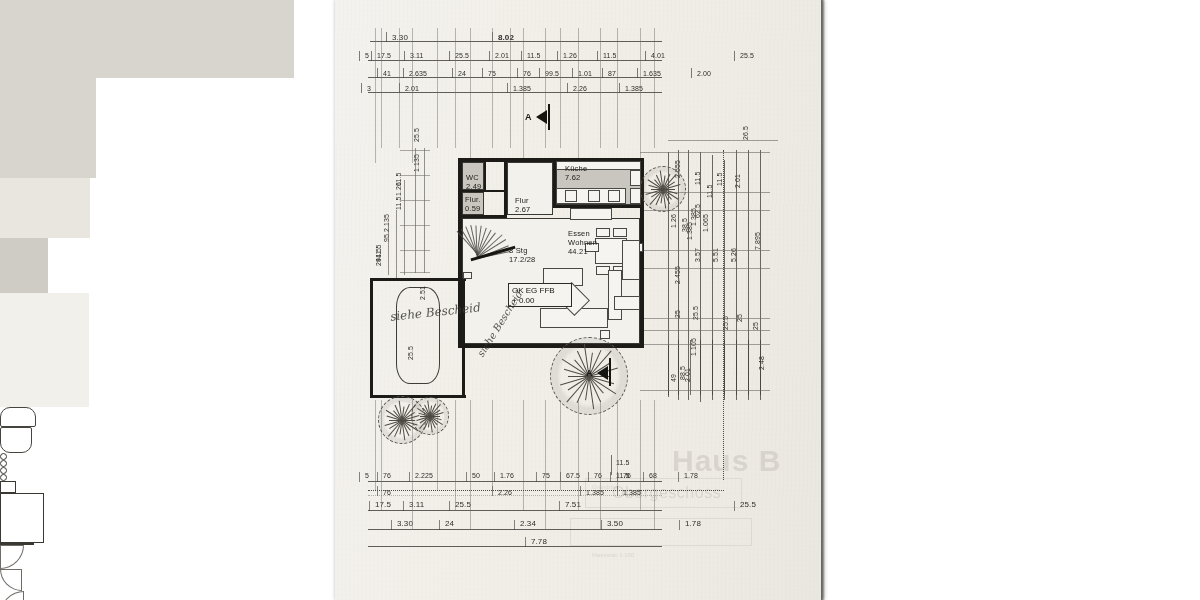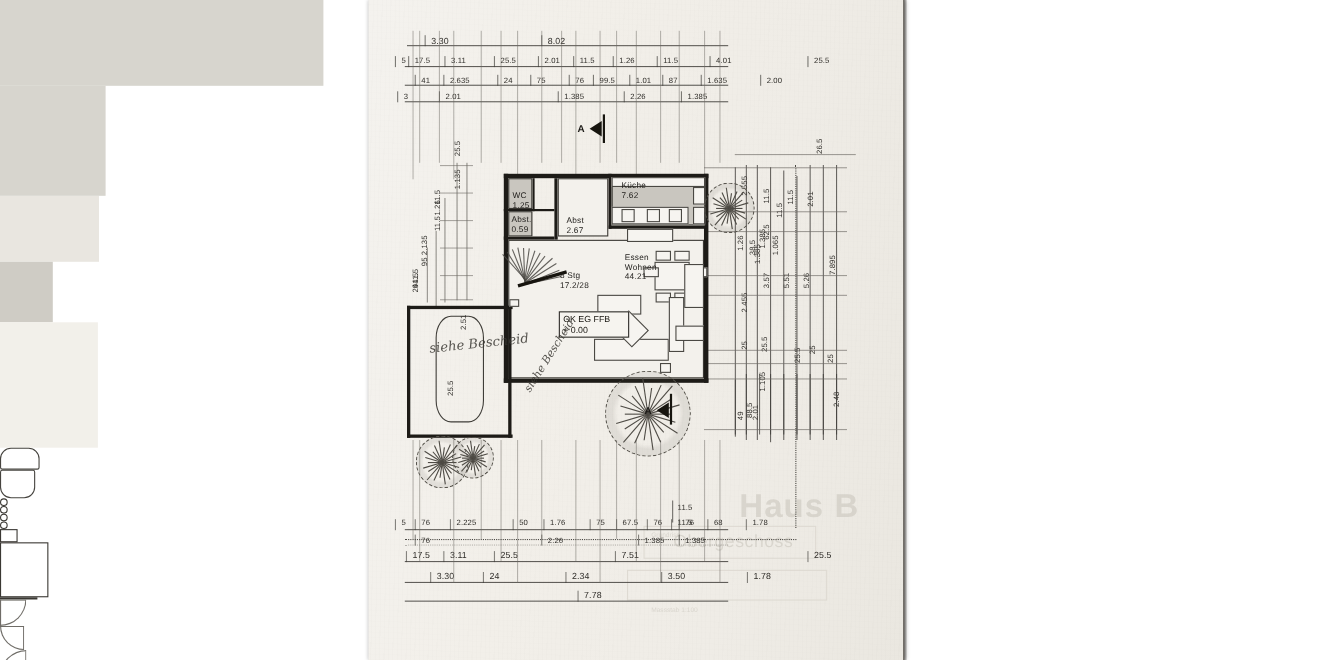--- a/index.html
+++ b/index.html
@@ -93,21 +93,21 @@
   <div class="wm t3" style="left:592px;top:484px;">Grundriss</div>
   <div class="wm t3" style="left:592px;top:552px;">Massstab 1:100</div>
 
   <div id="dim-top">
       <div class="ln h" style="left:370px;top:41px;width:292px;opacity:.8;"></div>
       <div class="ln h" style="left:368px;top:60px;width:294px;opacity:.8;"></div>
       <div class="ln h" style="left:368px;top:77px;width:294px;opacity:.8;"></div>
       <div class="ln h" style="left:368px;top:92px;width:294px;opacity:.8;"></div>
       <div class="dim big" style="left: 392px; top: 33px;">3.30</div>
       <div class="ln v" style="left:386px;top:32px;height:10px;opacity:.65;"></div>
-      <div class="dim big" style="left: 498px; top: 33px;">8.02</div>
+      <div class="dim big" style="left: 498px; top: 33px; font-weight: bold;">8.02</div>
       <div class="ln v" style="left:492px;top:32px;height:10px;opacity:.65;"></div>
       <div class="dim" style="left: 365px; top: 52px;">5</div>
       <div class="ln v" style="left:359px;top:51px;height:10px;opacity:.65;"></div>
       <div class="dim" style="left: 377px; top: 52px;">17.5</div>
       <div class="ln v" style="left:371px;top:51px;height:10px;opacity:.65;"></div>
       <div class="dim" style="left: 410px; top: 52px;">3.11</div>
       <div class="ln v" style="left:404px;top:51px;height:10px;opacity:.65;"></div>
       <div class="dim" style="left: 455px; top: 52px;">25.5</div>
       <div class="ln v" style="left:449px;top:51px;height:10px;opacity:.65;"></div>
       <div class="dim" style="left: 495px; top: 52px;">2.01</div>
@@ -503,23 +503,23 @@
         <div class="twig" style="left: 22px; top: 22px; width: 13.6714px; transform: rotate(278.182deg);"></div>
         <div class="twig" style="left: 22px; top: 22px; width: 16.8143px; transform: rotate(294.545deg);"></div>
         <div class="twig" style="left: 22px; top: 22px; width: 19.9571px; transform: rotate(310.909deg);"></div>
         <div class="twig" style="left: 22px; top: 22px; width: 14.4571px; transform: rotate(327.273deg);"></div>
         <div class="twig" style="left: 22px; top: 22px; width: 17.6px; transform: rotate(343.636deg);"></div>
       </div>
       <div class="furn" style="left:463px;top:272px;width:9px;height:7px;"></div>
       <div class="furn" style="left:600px;top:330px;width:10px;height:9px;"></div>
     </div>
 
-  <div class="rlab" style="left:466px;top:173px;"><span>WC</span><br><span>1.25</span></div>
-  <div class="rlab" style="left:465px;top:195px;"><span>Abst.</span><br><span>0.59</span></div>
-  <div class="rlab" style="left:515px;top:196px;"><span>Abst</span><br><span>2.67</span></div>
+  <div class="rlab" style="left:466px;top:173px;"><span>WC</span><br><span>2.49</span></div>
+  <div class="rlab" style="left:465px;top:195px;"><span>Flur.</span><br><span>0.59</span></div>
+  <div class="rlab" style="left:515px;top:196px;"><span>Flur</span><br><span>2.67</span></div>
   <div class="rlab" style="left:565px;top:164px;"><span>Küche</span><br><span>7.62</span></div>
   <div class="rlab" style="left:568px;top:229px;"><span class="nl" style="white-space: pre-line;">Essen
 Wohnen</span><br><span>44.21</span></div>
 
   <div class="rlab" style="left:509px;top:246px;"><span>8 Stg</span><br><span>17.2/28</span></div>
 
   <div class="ffb" style="left:508px;top:283px;width:64px;height:24px;"><span>OK EG FFB</span><br><span>+ 0.00</span></div>
 
   <div class="hand" style="left:390px;top:305px;transform:rotate(-6deg);">siehe Bescheid</div>
   <div class="hand" style="left:462px;top:318px;transform:rotate(-58deg);font-size:10px;">siehe Bescheid</div>

